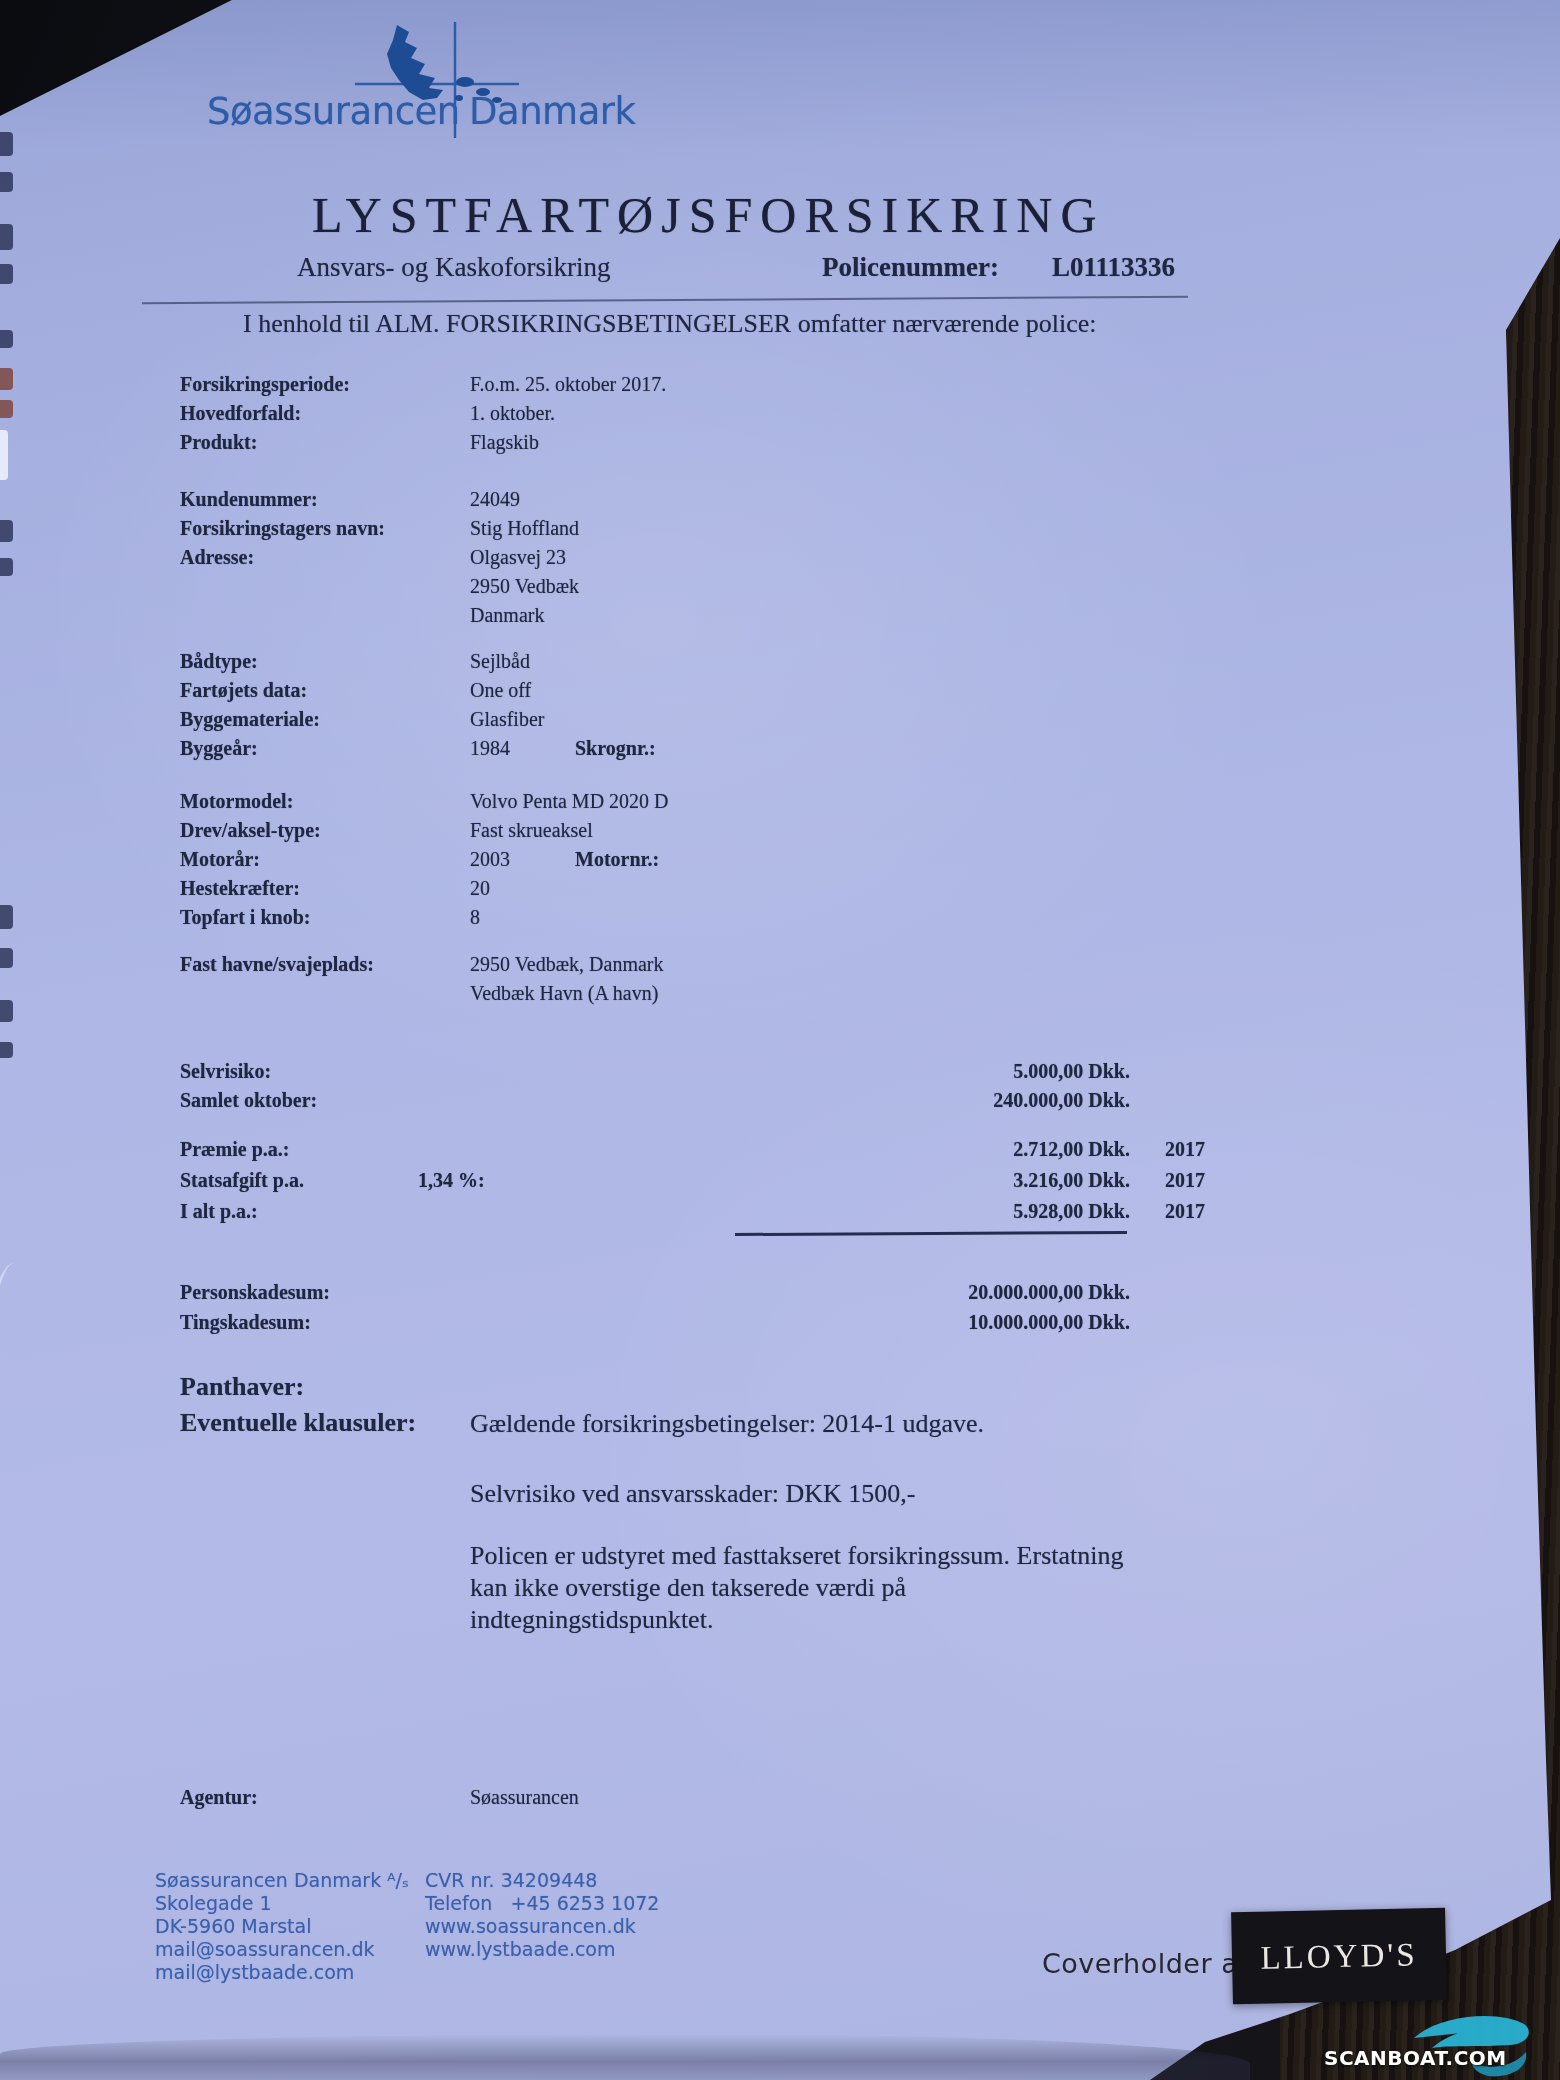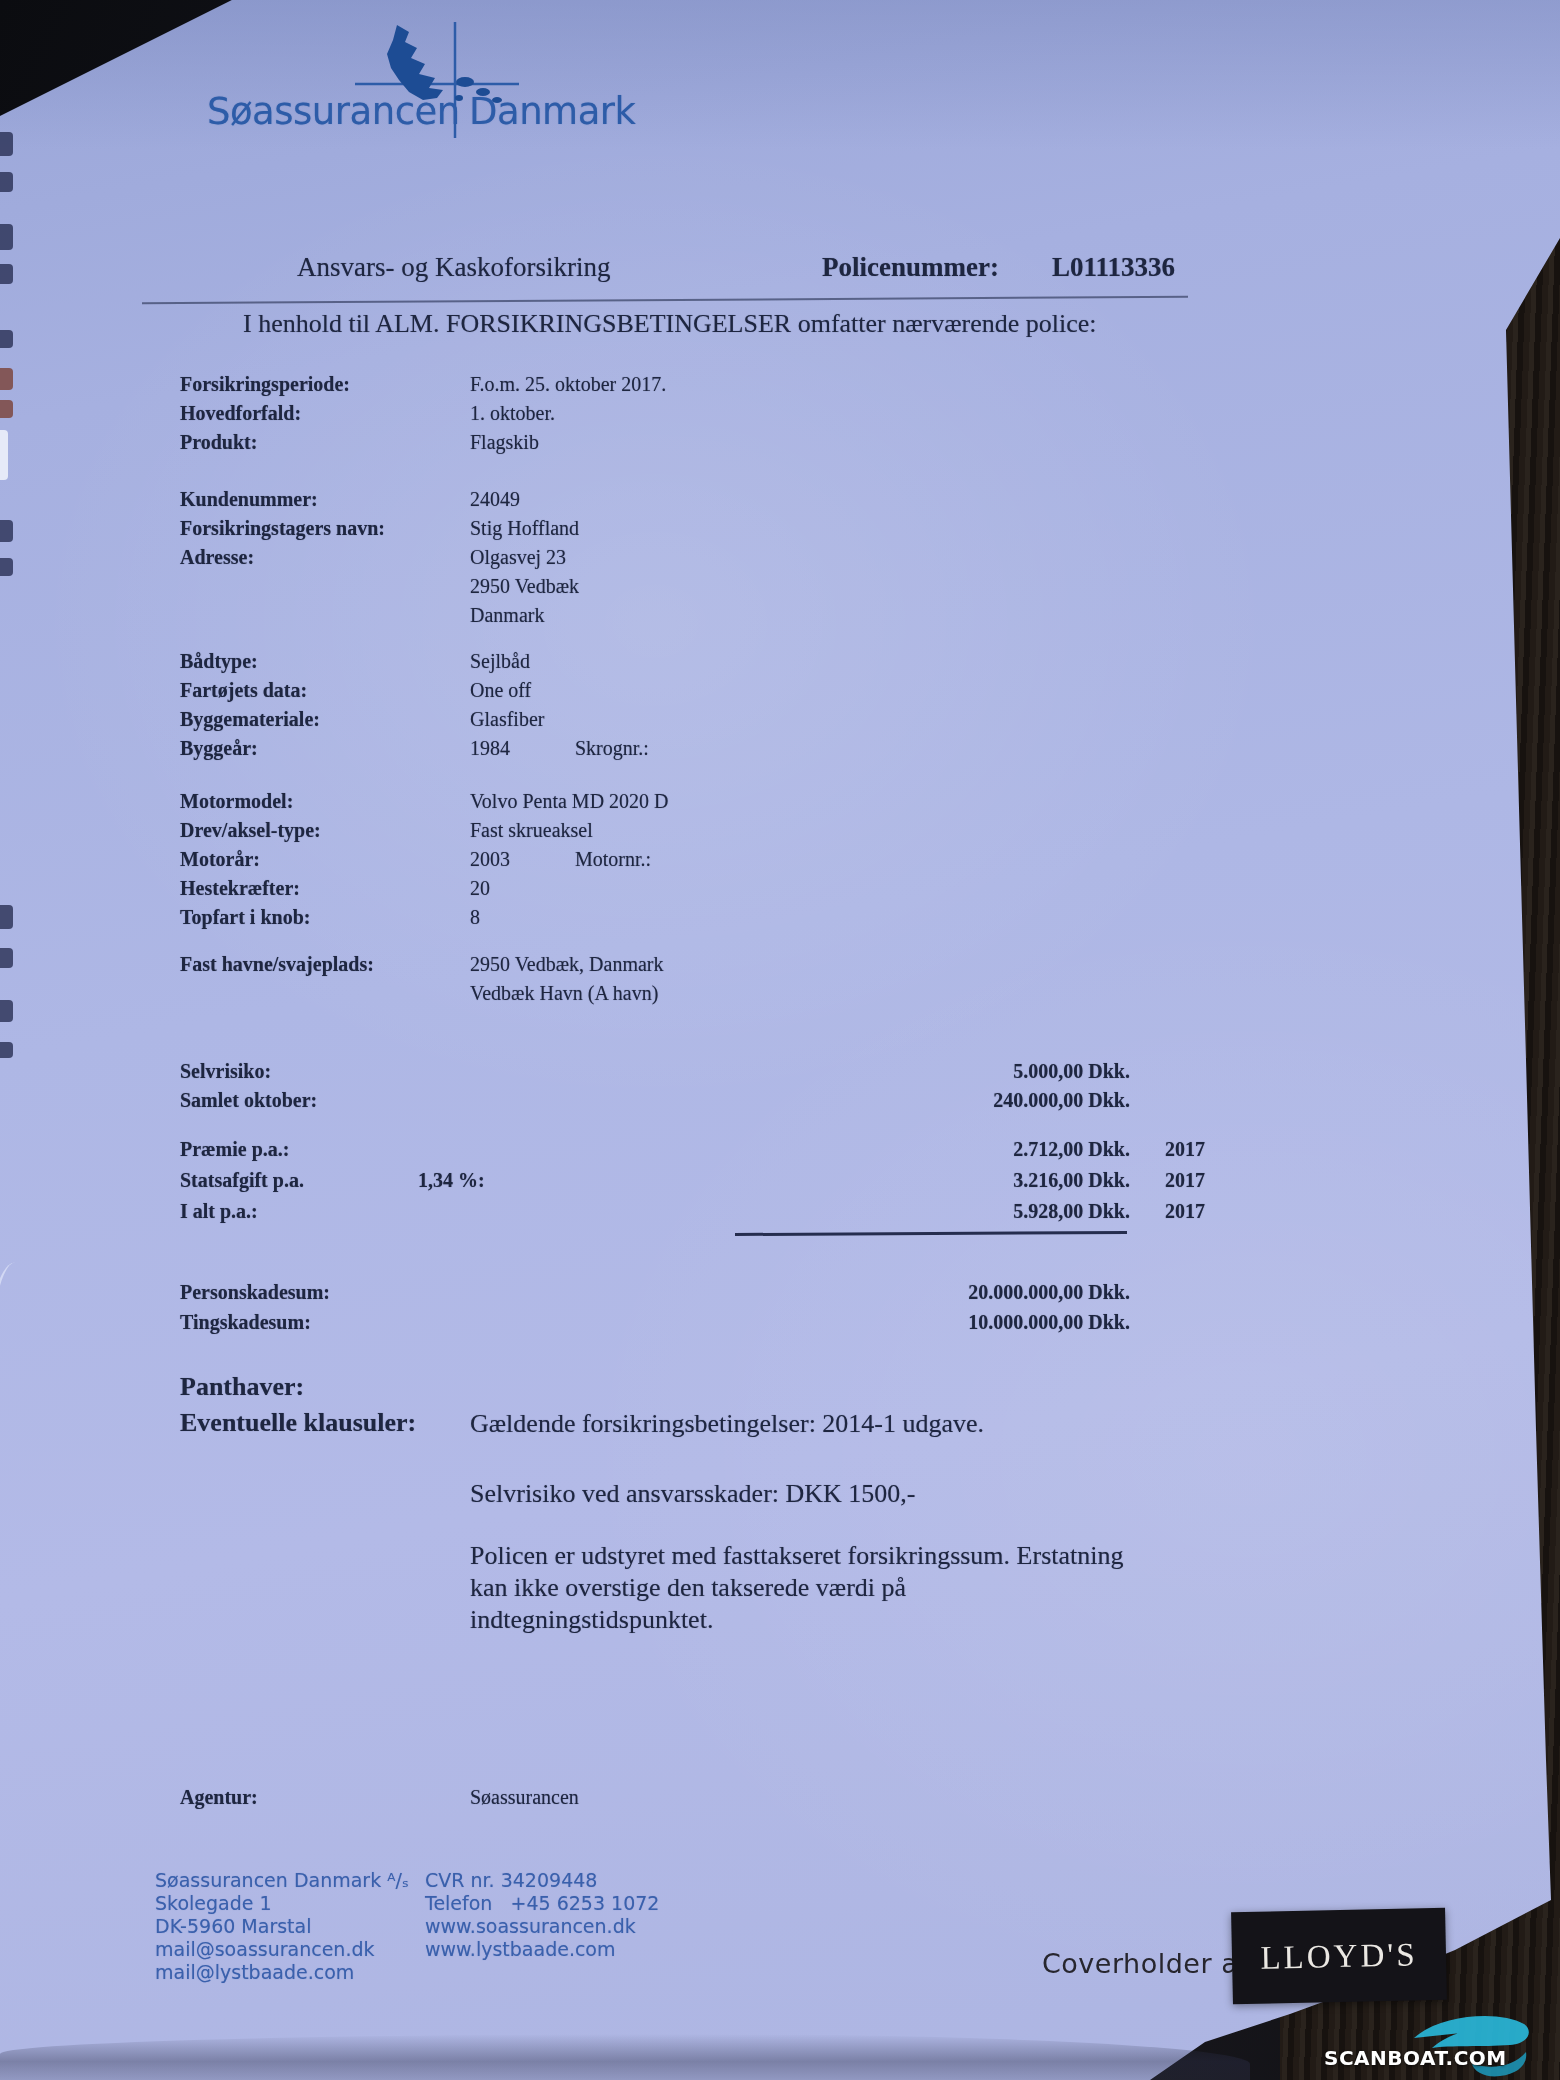--- a/index.html
+++ b/index.html
@@ -45,21 +45,21 @@
   .pol-num{position:absolute;left:1052px;font-size:27px;font-weight:bold}
   .hrule{position:absolute;left:142px;top:299px;width:1046px;height:2px;background:#4a5478;
          opacity:.85;transform:rotate(-.35deg);z-index:4}
   .intro{position:absolute;left:243px;top:309px;font-size:26px;z-index:4}
   .block{position:absolute;left:0;width:100%;font-size:20px;z-index:4}
   .row{position:relative;height:29px}
   .prem .row{height:31px}
   .liab .row{height:30px}
   .lbl{position:absolute;left:180px;font-weight:bold;white-space:pre}
   .val{position:absolute;left:470px;font-weight:normal;white-space:pre}
-  .extra{position:absolute;left:575px;font-weight:normal}
+  .extra{position:absolute;left:575px;font-weight:bold}
   .sub{position:absolute;left:418px;font-weight:bold}
   .amt{position:absolute;right:430px;font-weight:bold}
   .yr{position:absolute;left:1165px;font-weight:bold}
   .sum-line{position:absolute;left:735px;top:1232px;width:392px;height:3px;background:#252d4e;
             transform:rotate(-.3deg);z-index:4}
   .para{position:absolute;left:470px;width:655px;font-size:26px;line-height:32px;z-index:4}
   .clause-lbl{position:absolute;left:180px;font-size:26px;font-weight:bold;z-index:4}
   
   .fcol{position:absolute;top:1869px;z-index:4;font-family:"DejaVu Sans","Liberation Sans",sans-serif;
         font-size:19px;line-height:23px;color:#3a60ac;text-shadow:0 0 1px rgba(58,96,172,.4)}
@@ -109,20 +109,21 @@
       <path d="M50,5 L62,12 L58,22 L70,28 L64,38 L78,44 L72,54 L88,58 L82,68 L96,70 L90,78 L76,80 L62,72 L52,60 L44,48 L40,34 L46,20 Z" fill="#1d4c94"></path>
       <ellipse cx="118" cy="62" rx="9" ry="5" fill="#1d4c94"></ellipse>
       <ellipse cx="136" cy="72" rx="7" ry="4" fill="#1d4c94"></ellipse>
       <ellipse cx="150" cy="80" rx="5" ry="3" fill="#1d4c94"></ellipse>
       <ellipse cx="112" cy="78" rx="4" ry="3" fill="#1d4c94"></ellipse>
     </svg>
     <span class="brand-t1">Søassurancen</span>
     <span class="brand-t2">Danmark</span>
   </div>
 
+  <div class="title doc">LYSTFARTØJSFORSIKRING</div>
   <div class="subrow doc">
     <span class="subtitle">Ansvars- og Kaskoforsikring</span>
     <span class="pol-label">Policenummer:</span>
     <span class="pol-num">L01113336</span>
   </div>
   <div class="hrule"></div>
   <div class="intro doc">I henhold til ALM. FORSIKRINGSBETINGELSER omfatter nærværende police:</div>
 
   <div class="block doc" style="top:373px">
     <div class="row">

